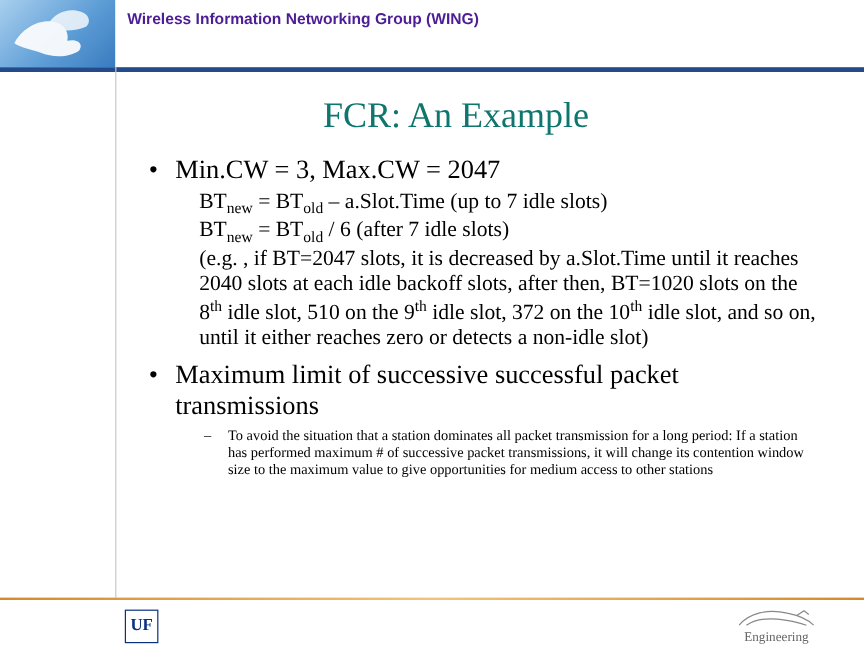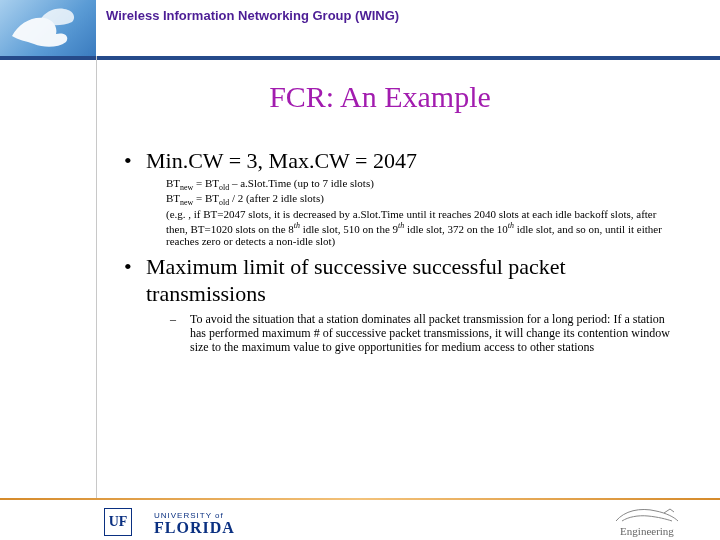--- a/index.html
+++ b/index.html
@@ -30,41 +30,41 @@
     background: #254a8a;
   }
   .side-rule {
     position: absolute; left: 96px; top: 56px; bottom: 42px; width: 1px;
     background: #c8c8c8;
   }
 
   .title {
     position: absolute; top: 80px; left: 12px; right: 0;
     text-align: center;
-    font-size: 30px; color: #a21caf; padding-left: 28px;
+    font-size: 30px; color: #0f766e; padding-left: 28px;
   }
 
   .content {
-    position: absolute; top: 148px; left: 120px; right: 40px;
+    position: absolute; top: 128px; left: 120px; right: 40px;
     color: #000;
   }
   .bullet-l1 {
     font-size: 22px; line-height: 1.22;
     padding-left: 26px; position: relative; margin-bottom: 2px;
   }
   .bullet-l1::before {
     content: "•"; position: absolute; left: 4px; top: 0;
   }
   .sub-block {
-    font-size: 11px; line-height: 1.18;
+    font-size: 18px; line-height: 1.18;
     padding-left: 46px; margin: 2px 0 6px 0;
   }
   .sub-block .line { display: block; }
   sub { font-size: 0.72em; vertical-align: sub; }
-  sup { font-size: 0.72em; vertical-align: super; font-style: italic; }
+  sup { font-size: 0.72em; vertical-align: super; }
   .dash-l2 {
     font-size: 12px; line-height: 1.17;
     padding-left: 70px; position: relative; margin-top: 4px;
   }
   .dash-l2::before {
     content: "–"; position: absolute; left: 50px; top: 0;
   }
 
   .footer {
     position: absolute; left: 0; right: 0; bottom: 0; height: 42px;
@@ -119,40 +119,36 @@
   <div class="title">FCR: An Example</div>
 
   <div class="content">
     <div class="bullet-l1">Min.CW = 3, Max.CW = 2047</div>
 
     <div class="sub-block">
       <span class="line">
         <span>BT</span><sub>new</sub><span> =  BT</span><sub>old</sub><span> – a.Slot.Time   (up to 7 idle slots)</span>
       </span>
       <span class="line">
-        <span>BT</span><sub>new</sub><span> =  BT</span><sub>old</sub><span> / 2  (after 2 idle slots)</span>
+        <span>BT</span><sub>new</sub><span> =  BT</span><sub>old</sub><span> / 6  (after 7 idle slots)</span>
       </span>
       <span class="line">
         <span>(e.g. , if BT=2047 slots, it is decreased by a.Slot.Time until it reaches 2040 slots at each idle backoff slots, after then, BT=1020 slots on the 8</span><sup>th</sup><span> idle slot, 510 on the 9</span><sup>th</sup><span> idle slot, 372 on the 10</span><sup>th</sup><span> idle slot, and so on, until it either reaches zero or detects a non-idle slot)</span>
       </span>
     </div>
 
     <div class="bullet-l1">Maximum limit of successive successful packet transmissions</div>
 
     <div class="dash-l2">To avoid the situation that a station dominates all packet transmission for a long period: If a station has performed maximum # of successive packet transmissions, it will change its contention window size to the maximum value to give opportunities for medium access to other stations</div>
   </div>
 
   <div class="footer">
     <div class="footer-rule"></div>
     <div class="uf-logo">
       <div class="uf-mark">UF</div>
-      <div class="uf-text">
-        <span class="small">UNIVERSITY of</span>
-        <span class="big">FLORIDA</span>
-      </div>
     </div>
     <div class="eng-logo">
       <svg width="70" height="26" viewBox="0 0 70 26">
         <g fill="none" stroke="#888" stroke-width="1">
           <path d="M4 20 C12 10 28 6 44 10 C54 12 62 16 66 20"></path>
           <path d="M10 20 C16 16 26 14 36 15 C46 16 54 18 60 20"></path>
           <path d="M52 12 L58 8 L62 11"></path>
         </g>
       </svg>
       <div class="eng-label">Engineering</div>

